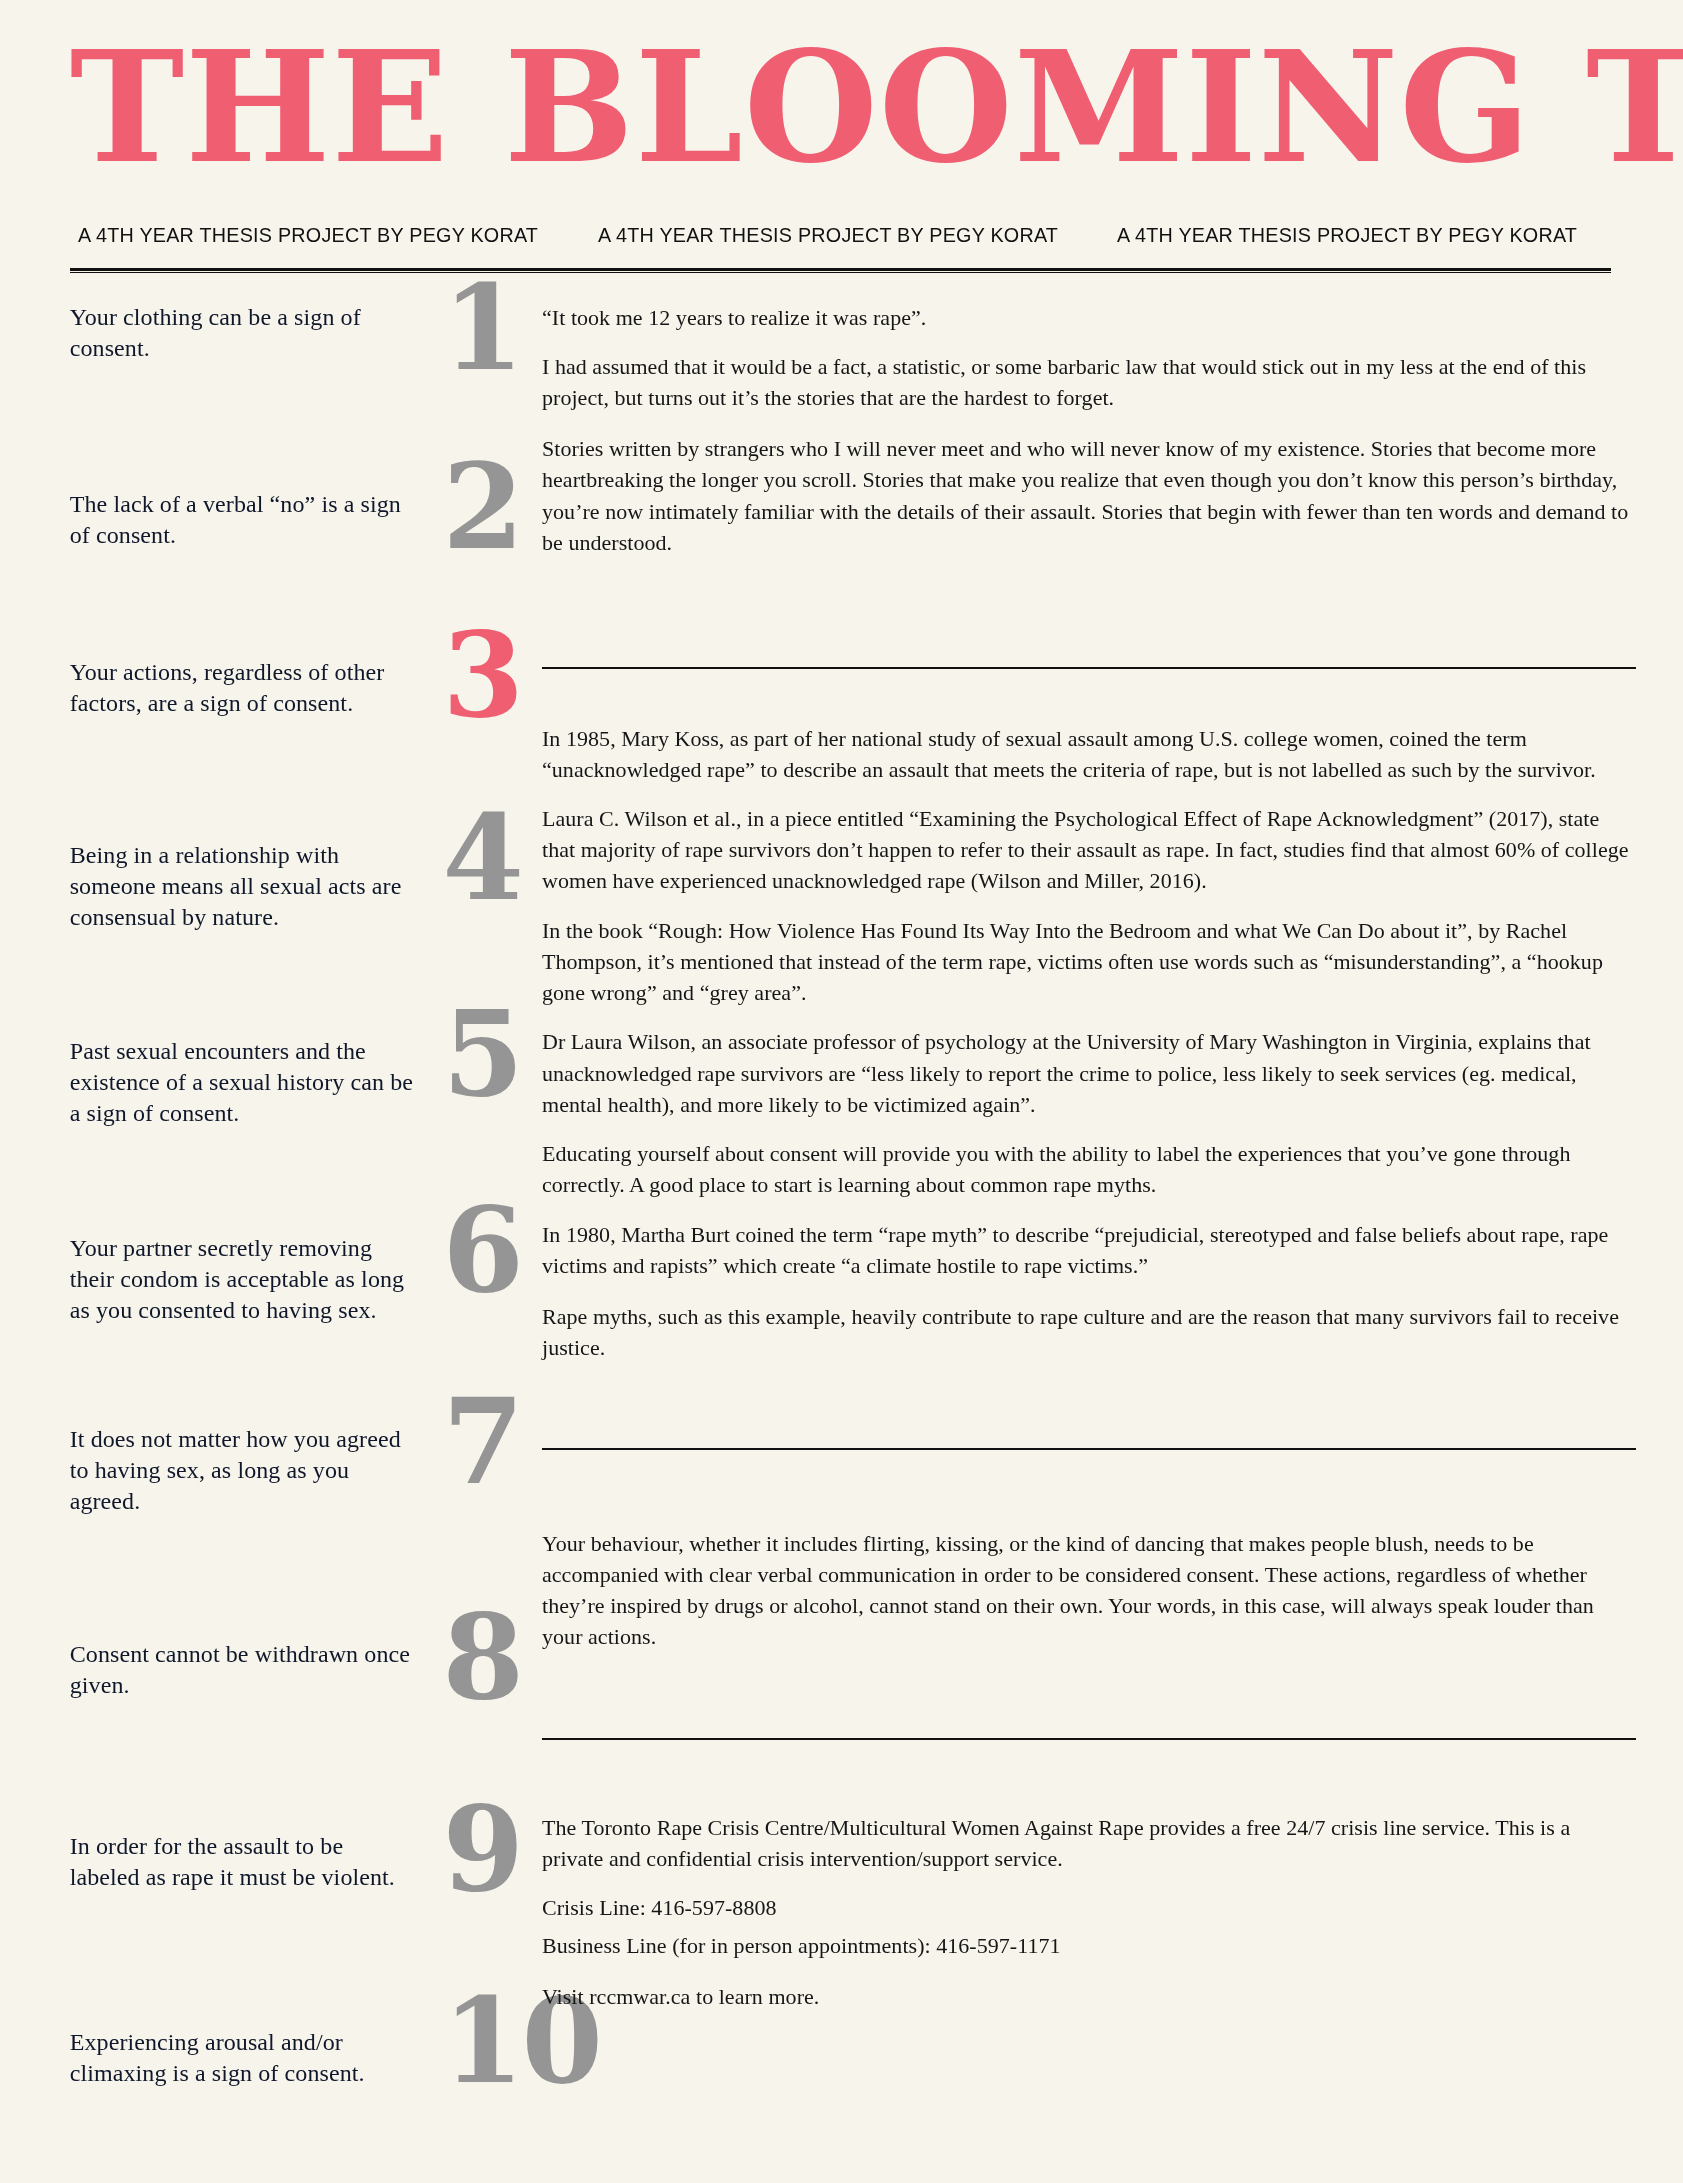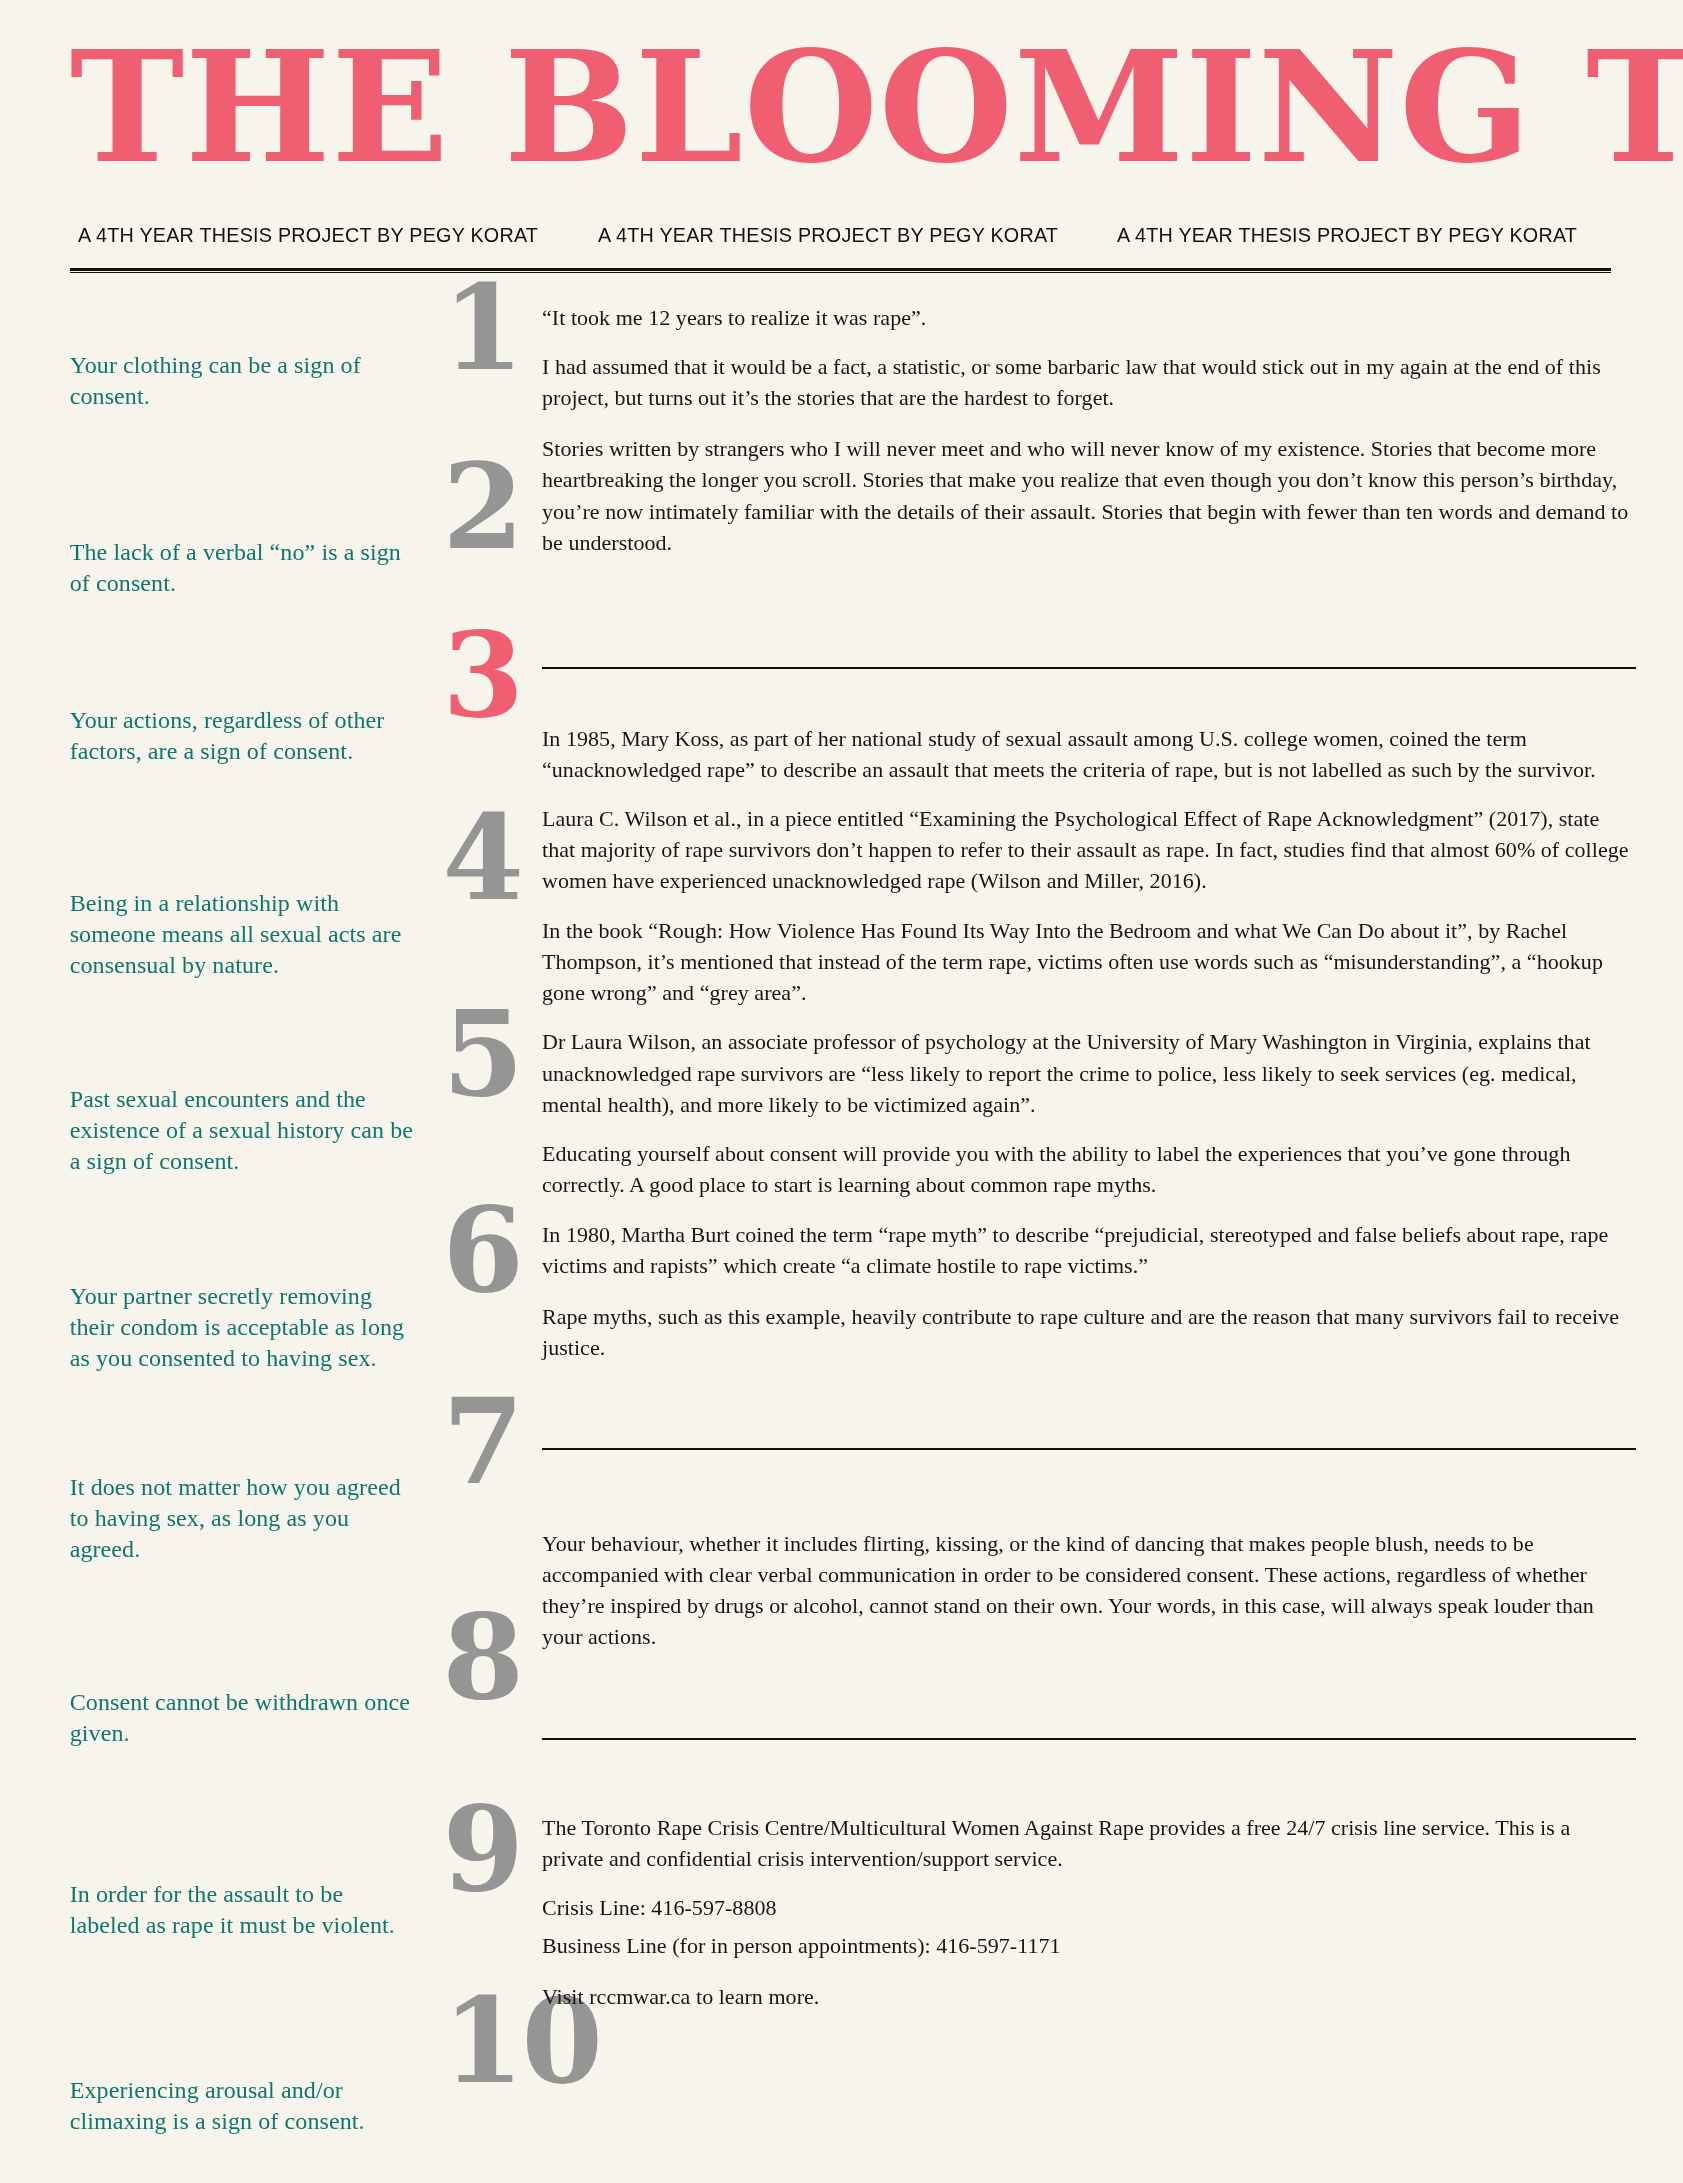--- a/index.html
+++ b/index.html
@@ -85,23 +85,22 @@
   .col-body{position:relative;padding-left:0;}
 
   
   .myth{
     position:absolute;
     left:4.7px;
     width:346px;
     font-family:"Liberation Serif", serif;
     font-size:24px;
     line-height:1.30;
-    color:#0f766e;
+    color:#0f172a;
     letter-spacing:0.004em;
-    margin-top:48px;
   }
 
   
   .num{
     position:absolute;
     left:8.4px;
     font-family:"DejaVu Serif", serif;
     font-weight:700;
     font-size:117px;
     line-height:0.8;
@@ -179,21 +178,21 @@
       <div class="num" style="top:1094px">7</div>
       <div class="num" style="top:1309px">8</div>
       <div class="num" style="top:1501px">9</div>
       <div class="num" style="top:1693px">10</div>
     </div>
 
     <div class="col-body">
 
       <div class="bodyblock" style="top:0px">
         <p>“It took me 12 years to realize it was rape”.</p>
-        <p>I had assumed that it would be a fact, a statistic, or some barbaric law that would stick out in my again at the end of this project, but turns out it’s the stories that are the hardest to forget.</p>
+        <p>I had assumed that it would be a fact, a statistic, or some barbaric law that would stick out in my less at the end of this project, but turns out it’s the stories that are the hardest to forget.</p>
         <p>Stories written by strangers who I will never meet and who will never know of my existence. Stories that become more heartbreaking the longer you scroll. Stories that make you realize that even though you don’t know this person’s birthday, you’re now intimately familiar with the details of their assault. Stories that begin with fewer than ten words and demand to be understood.</p>
       </div>
 
       <div class="rule-sec" style="top:365px"></div>
 
       <div class="bodyblock" style="top:421px">
         <p>In 1985, Mary Koss, as part of her national study of sexual assault among U.S. college women, coined the term “unacknowledged rape” to describe an assault that meets the criteria of rape, but is not labelled as such by the survivor.</p>
         <p>Laura C. Wilson et al., in a piece entitled “Examining the Psychological Effect of Rape Acknowledgment” (2017), state that majority of rape survivors don’t happen to refer to their assault as rape. In fact, studies find that almost 60% of college women have experienced unacknowledged rape (Wilson and Miller, 2016).</p>
         <p>In the book “Rough: How Violence Has Found Its Way Into the Bedroom and what We Can Do about it”, by Rachel Thompson, it’s mentioned that instead of the term rape, victims often use words such as “misunderstanding”, a “hookup gone wrong” and “grey area”.</p>
         <p>Dr Laura Wilson, an associate professor of psychology at the University of Mary Washington in Virginia, explains that unacknowledged rape survivors are “less likely to report the crime to police, less likely to seek services (eg. medical, mental health), and more likely to be victimized again”.</p>

